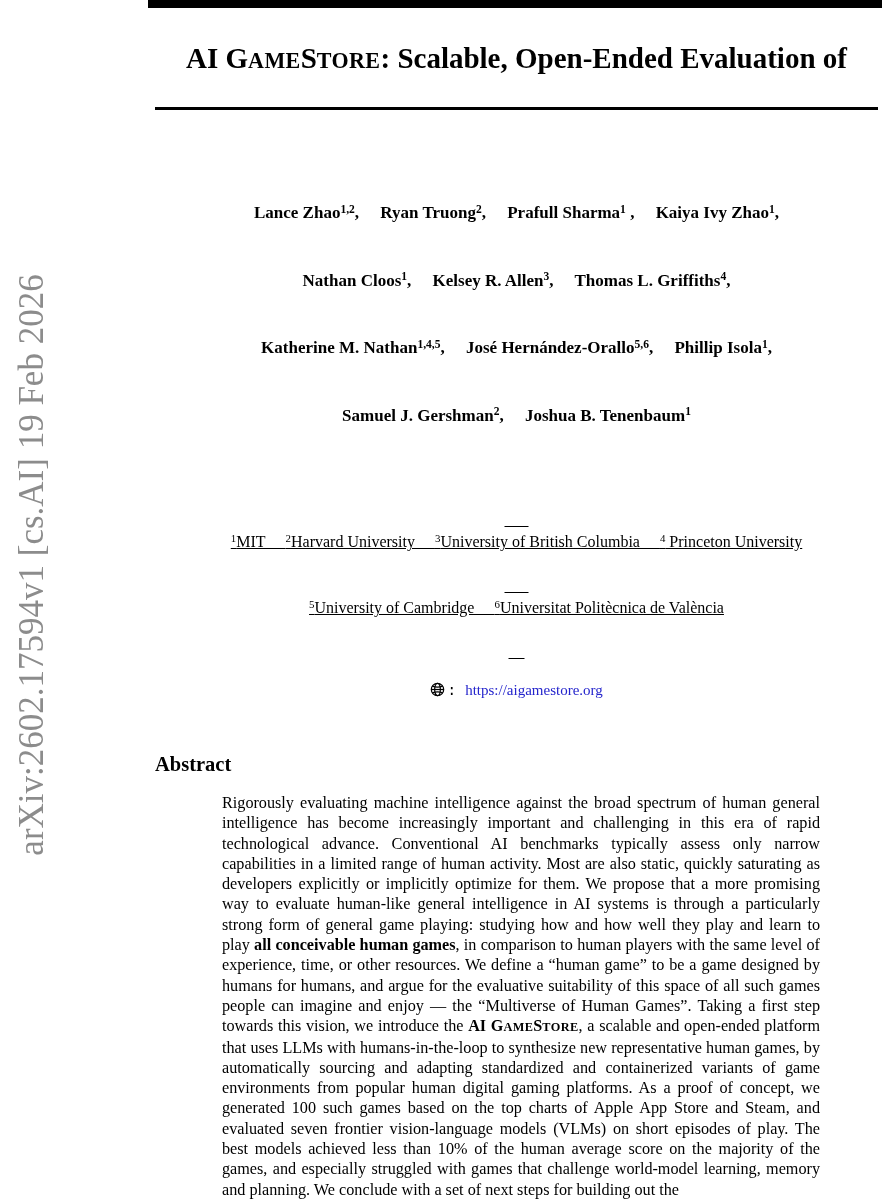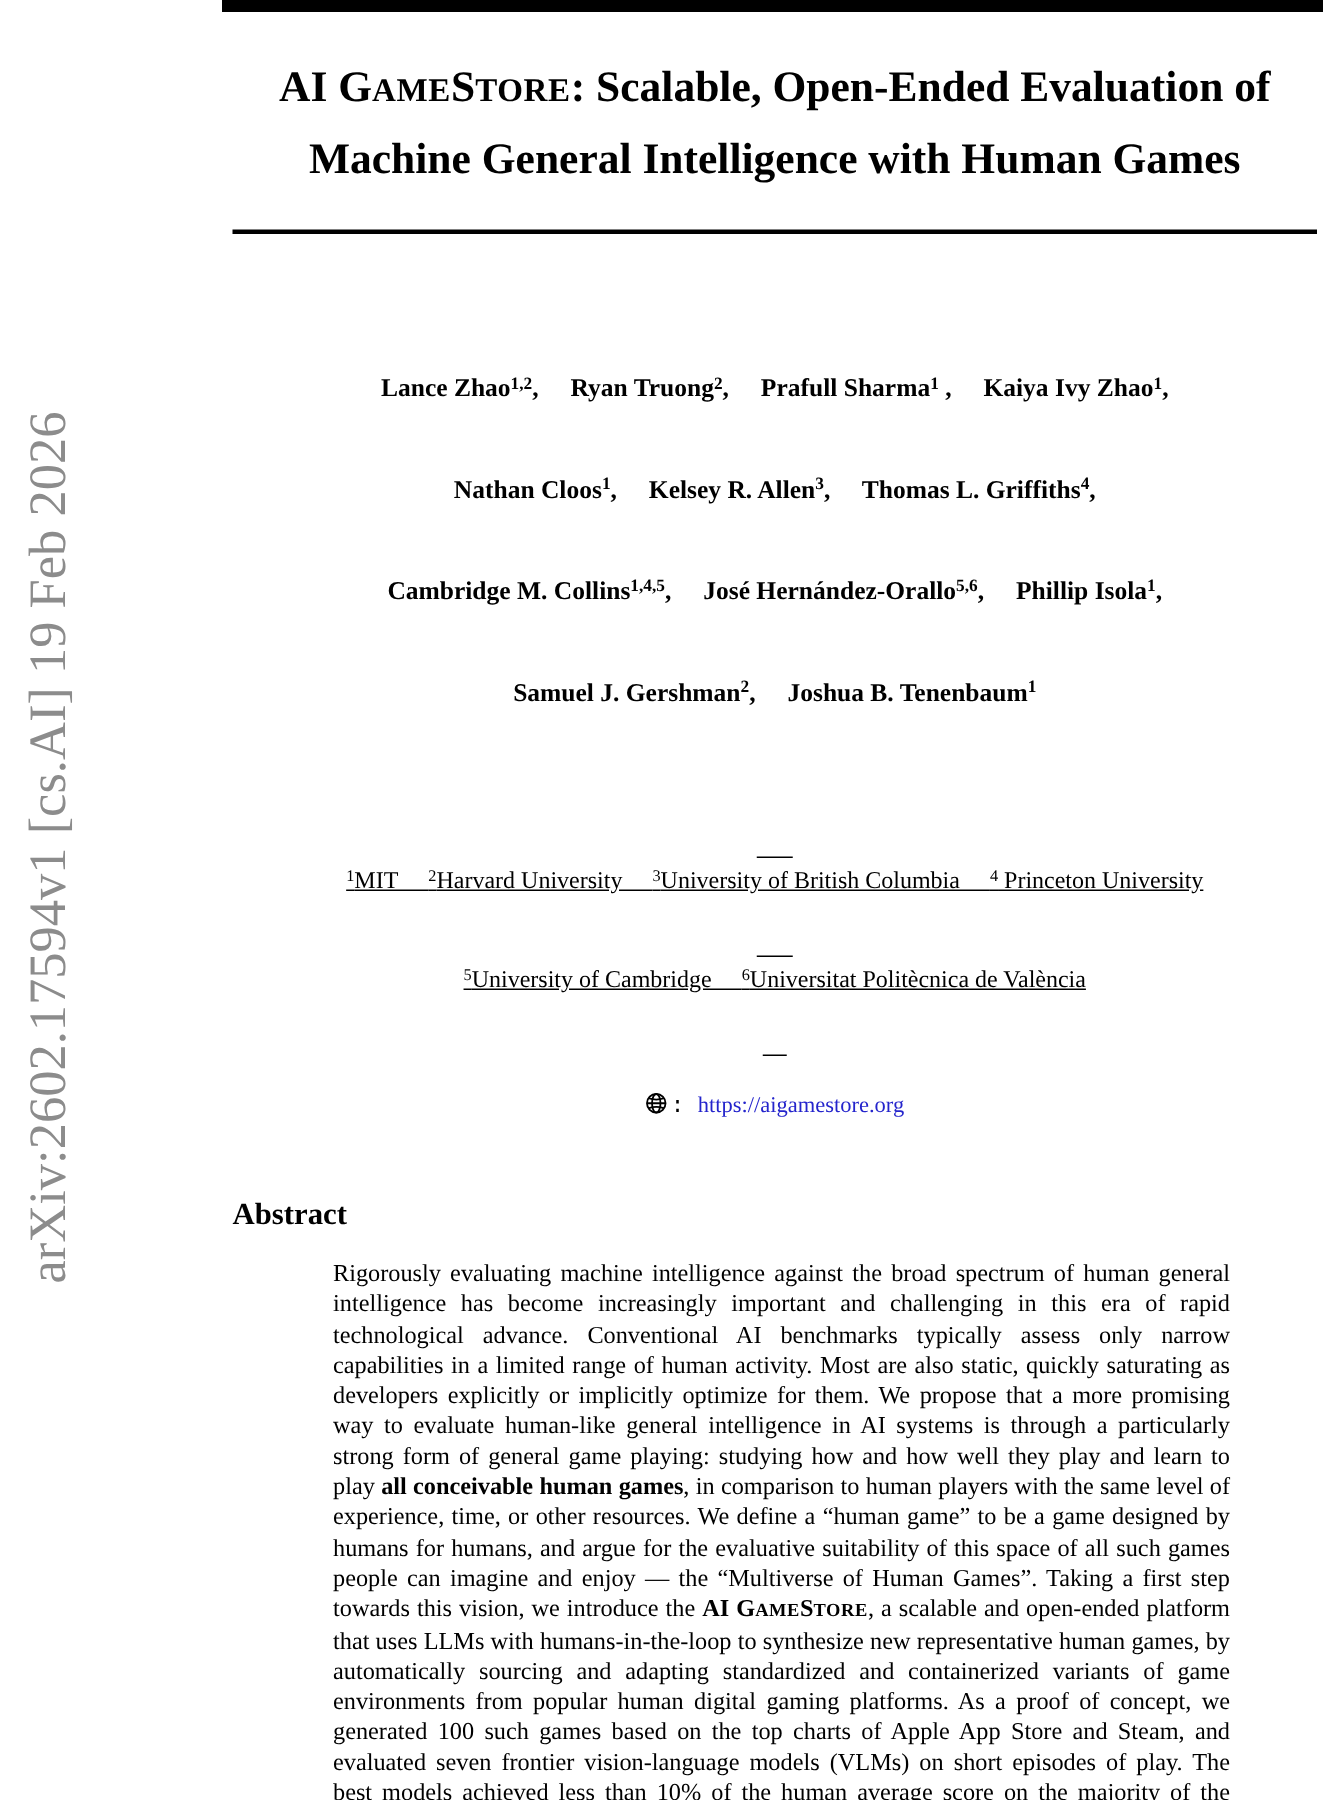--- a/index.html
+++ b/index.html
@@ -40,29 +40,28 @@
 <div class="page">
 
   <div class="topbar"></div>
 
   <div class="watermark">arXiv:2602.17594v1  [cs.AI]  19 Feb 2026</div>
 
   <div class="content">
 
     <h1 class="title">
       <div class="line"><span>AI G</span><span class="ss">AME</span><span>S</span><span class="ss">TORE</span><span>: Scalable, Open-Ended Evaluation of</span></div>
-      <div class="line"><span>Machine General Intelligence with Human Games</span></div>
     </h1>
 
     <div class="title-rule"></div>
 
     <div class="authors">
       <div><span>Lance Zhao</span><span class="sup">1,2</span><span>,  </span><span>Ryan Truong</span><span class="sup">2</span><span>,  </span><span>Prafull Sharma</span><span class="sup">1</span><span> ,  </span><span>Kaiya Ivy Zhao</span><span class="sup">1</span><span>,</span></div>
       <div><span>Nathan Cloos</span><span class="sup">1</span><span>,  </span><span>Kelsey R. Allen</span><span class="sup">3</span><span>,  </span><span>Thomas L. Griffiths</span><span class="sup">4</span><span>,</span></div>
-      <div><span>Cambridge M. Collins</span><span class="sup">1,4,5</span><span>,  </span><span>José Hernández-Orallo</span><span class="sup">5,6</span><span>,  </span><span>Phillip Isola</span><span class="sup">1</span><span>,</span></div>
+      <div><span>Katherine M. Nathan</span><span class="sup">1,4,5</span><span>,  </span><span>José Hernández-Orallo</span><span class="sup">5,6</span><span>,  </span><span>Phillip Isola</span><span class="sup">1</span><span>,</span></div>
       <div><span>Samuel J. Gershman</span><span class="sup">2</span><span>,  </span><span>Joshua B. Tenenbaum</span><span class="sup">1</span></div>
     </div>
 
     <div class="affils">
       <div><span class="sup">1</span><span>MIT  </span><span class="sup">2</span><span>Harvard University  </span><span class="sup">3</span><span>University of British Columbia  </span><span class="sup">4</span><span> Princeton University</span></div>
       <div><span class="sup">5</span><span>University of Cambridge  </span><span class="sup">6</span><span>Universitat Politècnica de València</span></div>
     </div>
 
     <div class="urlline">
       <span><svg width="15" height="15" viewBox="0 0 16 16" fill="none" stroke="#000" stroke-width="1.3">

